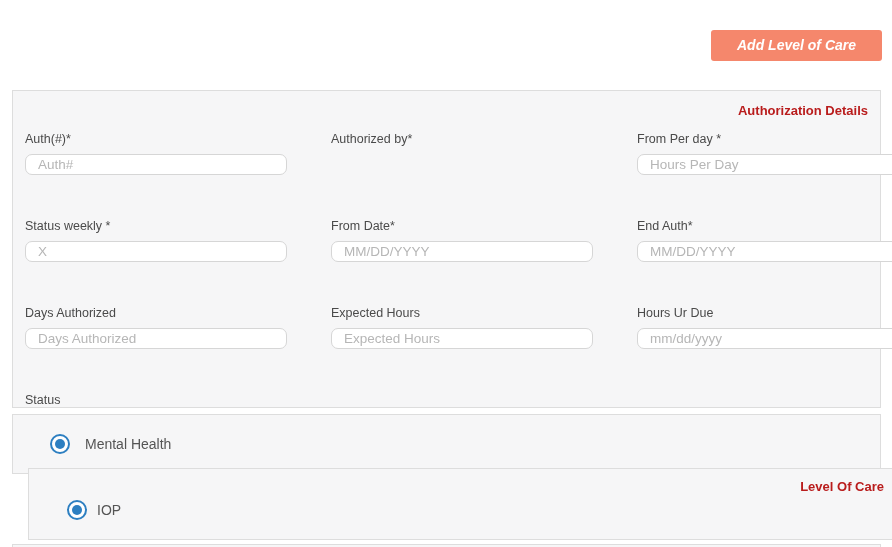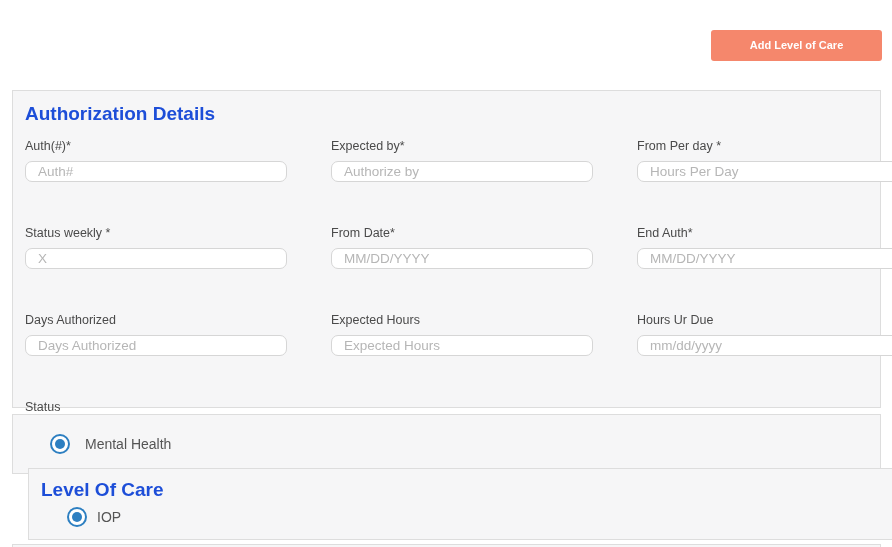--- a/index.html
+++ b/index.html
@@ -14,45 +14,47 @@
   
   .btn-add {
     position: absolute;
     top: 30px; right: 10px;
     width: 171px; height: 31px;
     background: #f5876c;
     color: #ffffff;
     border: none;
     border-radius: 3px;
     font-family: "Liberation Sans", sans-serif;
-    font-size: 11px;
+    font-size: 14px;
     font-weight: bold;
     cursor: pointer;
     line-height: 31px;
     text-align: center;
+    font-style: italic;
   }
 
   
   .card {
     position: absolute;
     left: 12px;
     width: 869px;
     background: #f6f6f7;
     border: 1px solid #dddddd;
   }
   .card-main   { top: 90px;  height: 318px; padding: 12px 12px 0 12px; }
   .card-radio  { top: 414px; height: 60px;  display: flex; align-items: center; padding-left: 37px; gap: 19px; }
   .card-loc    { top: 468px; height: 72px;  padding: 10px 12px 0 12px; margin-left: 16px; }
   .card-sliver { top: 544px; height: 6px; }
 
   .section-title {
-    color: #1d4ed8;
-    font-size: 19px;
+    color: #b91c1c;
+    font-size: 13px;
     font-weight: bold;
     margin-bottom: 14px;
+    text-align: right;
   }
 
   
   .form-grid {
     display: grid;
     grid-template-columns: repeat(3, 262px);
     column-gap: 30px;
     row-gap: 16px;
     gap: 44px;
   }
@@ -113,22 +115,21 @@
     <div class="section-title">Authorization Details</div>
 
     <div class="form-grid">
 
       <div class="field">
         <span class="field-label">Auth(#)*</span>
         <input type="text" placeholder="Auth#" style="">
       </div>
 
       <div class="field">
-        <span class="field-label">Expected by*</span>
-        <input type="text" placeholder="Authorize by" style="">
+        <span class="field-label">Authorized by*</span>
       </div>
 
       <div class="field">
         <span class="field-label">From Per day *</span>
         <input type="text" placeholder="Hours Per Day" style="">
       </div>
 
       <div class="field">
         <span class="field-label">Status weekly *</span>
         <input type="text" placeholder="X" style="">

